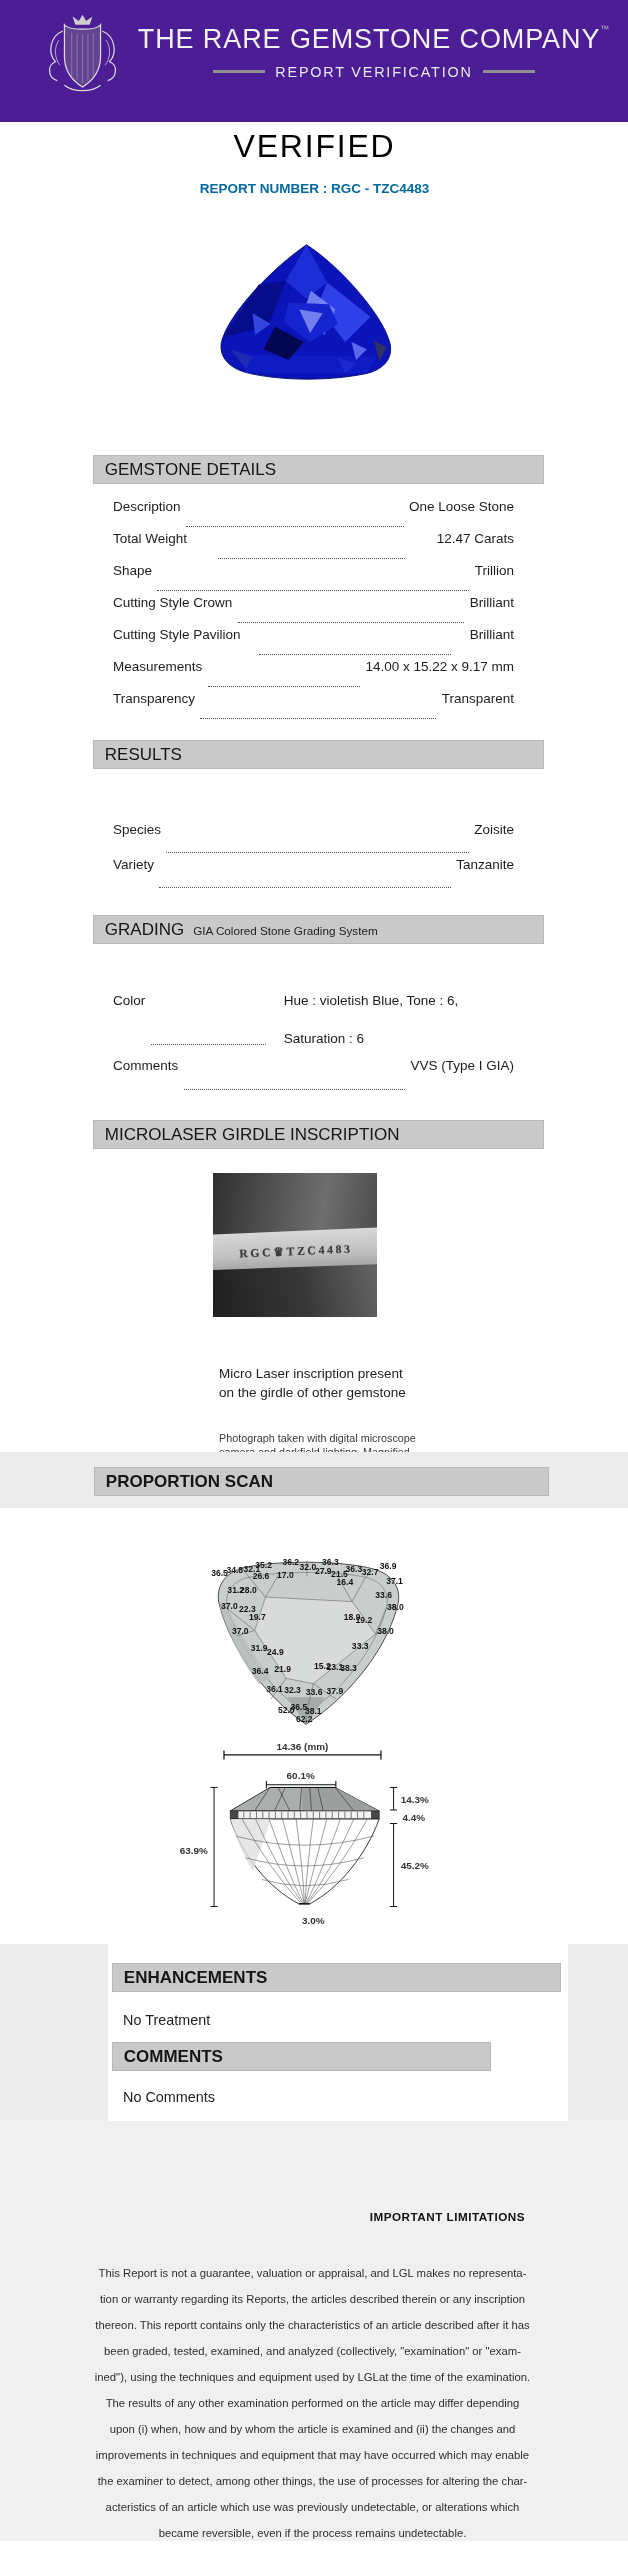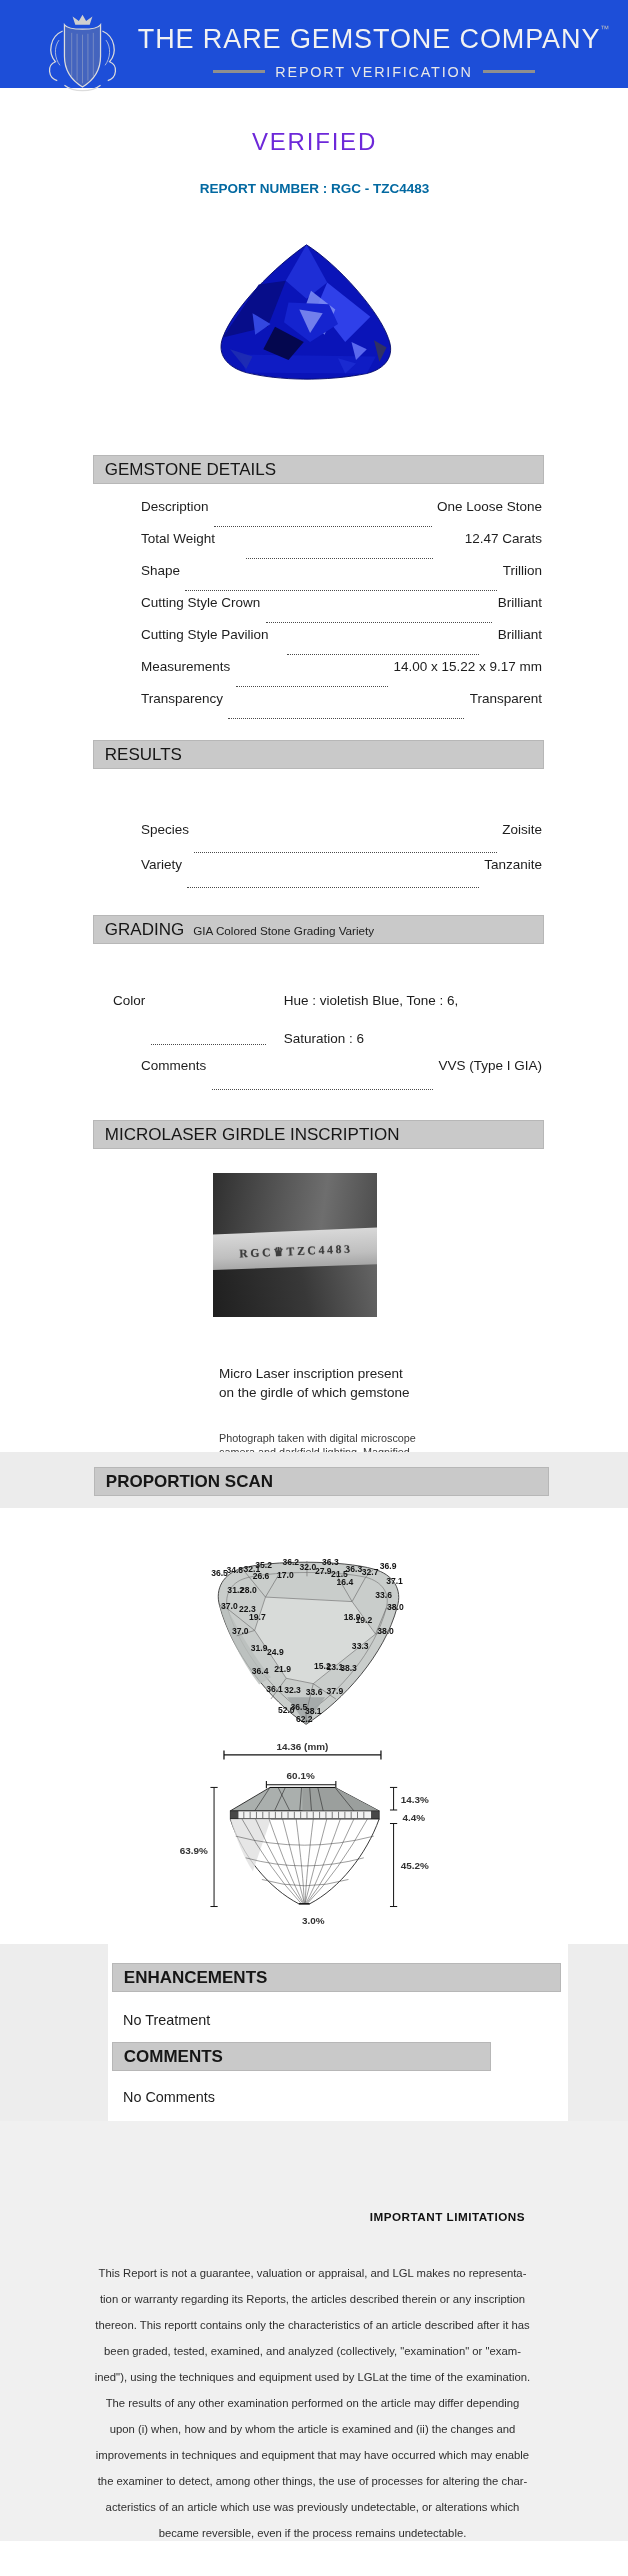--- a/index.html
+++ b/index.html
@@ -1,41 +1,41 @@
 <!DOCTYPE html>
 <html style="font-size:14.4px"><head>
 <meta charset="utf-8">
 <style>
   html,body{margin:0;padding:0;background:#ffffff;}
   body{font-family:"Liberation Sans","DejaVu Sans",sans-serif;color:#1c1c1c;}
   .page{position:relative;width:629px;height:2576px;background:#fff;overflow:hidden;}
 
   
-  .hdr{position:absolute;left:0;top:0;width:629px;height:88px;background:#1d4ed8;}
+  .hdr{position:absolute;left:0;top:0;width:629px;height:122px;background:#4c1d95;}
   .crest{position:absolute;left:41px;top:12.6px;width:83px;height:83px;}
   .hdr-text{position:absolute;left:135px;top:0;width:478px;height:106px;text-align:center;}
   .company{margin-top:23.5px;font-size:27px;letter-spacing:0.9px;color:#f2f2f2;font-weight:400;white-space:nowrap;}
   .tm{font-size:9px;vertical-align:top;color:#bdbdbd;}
   .subtitle-row{margin-top:9px;display:flex;align-items:center;justify-content:center;gap:10.8px;}
   .dashline{width:52px;height:2.7px;background:#8f8f8f;}
   .subtitle{font-size:14.4px;letter-spacing:1.8px;color:#e8e8e8;}
 
-  .verified{position:absolute;left:0;top:128px;width:629px;text-align:center;font-size:24px;letter-spacing:1.8px;color:#6d28d9;}
+  .verified{position:absolute;left:0;top:128px;width:629px;text-align:center;font-size:32px;letter-spacing:1.8px;color:#000000;}
   .repnum{position:absolute;left:0;top:181px;width:629px;text-align:center;font-size:13.5px;font-weight:bold;color:#0369a1;}
 
   .gem-photo{position:absolute;left:203px;top:240px;width:207px;height:177px;}
 
   
   .bar{position:absolute;height:29px;background:#c9c9c9;border:0.9px solid #b7b7b7;box-sizing:border-box;
        font-size:17px;color:#161616;line-height:27px;padding-left:10.8px;white-space:nowrap;}
   .bar.bold{font-weight:bold;}
   .bar .bar-sub{font-size:11.7px;font-weight:normal;margin-left:9px;color:#222;}
 
   
-  .rows{position:absolute;margin-left:28px;}
+  .rows{position:absolute;}
   .row{display:flex;align-items:baseline;font-size:13.5px;color:#1d1d1d;}
   .lbl{white-space:nowrap;}
   .dots{flex:1;margin:0 5.4px;border-bottom:1.8px dotted #4a4a4a;align-self:flex-end;margin-bottom:3.6px;height:0;}
   .dots.fixed{flex:0 0 115px;}
   .val{white-space:nowrap;text-align:right;}
 
   .grading-color{position:absolute;left:113px;top:982px;width:401px;display:flex;font-size:13.5px;}
   .grading-color .gl{line-height:38px;}
   .gval{margin-left:12.6px;}
   .gval div{line-height:38px;}
@@ -178,21 +178,21 @@
       </div>
 
       <div class="row" style="height:35px;">
         <span class="lbl">Variety</span>
         <span class="dots"></span>
         <span class="val">Tanzanite</span>
       </div>
     </div>
 
   <div class="bar" style="left:93px;top:915px;width:451px;">
-    <span>GRADING</span><span class="bar-sub">GIA Colored Stone Grading Variety</span>
+    <span>GRADING</span><span class="bar-sub">GIA Colored Stone Grading System</span>
   </div>
   <div class="grading-color">
     <span class="gl">Color</span>
     <span class="dots fixed" style="margin-bottom:12.6px;"></span>
     <div class="gval">
       <div>Hue : violetish Blue, Tone : 6,</div>
       <div>Saturation : 6</div>
     </div>
   </div>
   <div class="rows" style="left:113px;top:1058px;width:401px;">
@@ -206,21 +206,21 @@
   <div class="bar" style="left:93px;top:1120px;width:451px;"><span>MICROLASER GIRDLE INSCRIPTION</span></div>
   <div class="gphoto">
     <div class="gp-top"></div>
     <div class="gp-band">
       <span class="gp-inscription">RGC♛TZC4483</span>
     </div>
     <div class="gp-bot"></div>
   </div>
   <div class="caption">
     <div>Micro Laser inscription present</div>
-    <div>on the girdle of which gemstone</div>
+    <div>on the girdle of other gemstone</div>
   </div>
   <div class="photonote">
     <div>Photograph taken with digital microscope</div>
     <div>camera and darkfield lighting. Magnified</div>
   </div>
 
   <div class="prop-band"></div>
   <div class="bar bold" style="left:94px;top:1467px;width:455px;"><span>PROPORTION SCAN</span></div>
 
   <svg class="prop-svg" width="446" height="415" viewBox="103 1690 494 460">

